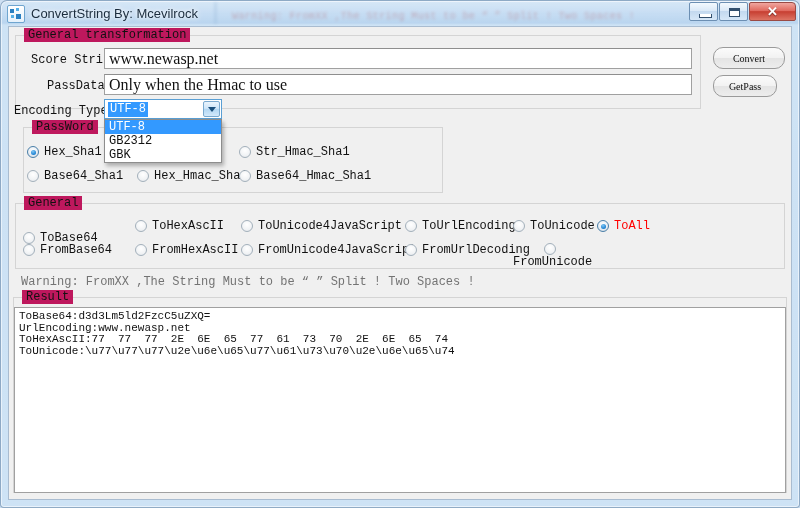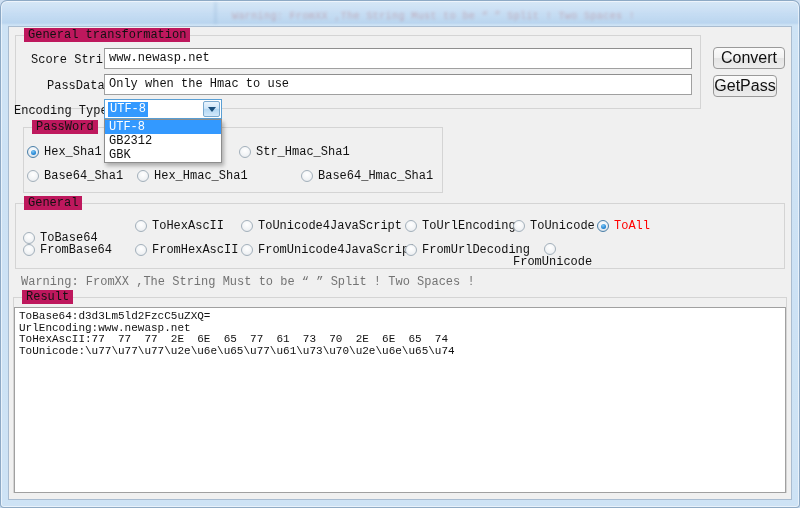--- a/index.html
+++ b/index.html
@@ -160,37 +160,37 @@
     color: #111;
     white-space: nowrap;
   }
 
   .txtinput {
     position: absolute;
     box-sizing: border-box;
     background: #ffffff;
     border: 1px solid #a0a0a0;
     border-top-color: #8e8e8e;
-    font-family: Liberation Mono, monospace;
-    font-size: 12px;
+    font-family: Liberation Serif, serif;
+    font-size: 16px;
     color: #111;
     padding: 0 4px;
     line-height: 19px;
     white-space: nowrap;
     overflow: hidden;
   }
 
   .btn {
     position: absolute;
     box-sizing: border-box;
     border: 1px solid #9a9a9a;
-    border-radius: 4px;
+    border-radius: 10px;
     background: linear-gradient(180deg,#fbfbfb 0%,#f2f2f2 48%,#e4e4e4 52%,#ededed 100%);
-    font-family: Liberation Sans, sans-serif;
-    font-size: 16px;
+    font-family: Liberation Serif, serif;
+    font-size: 10px;
     color: #111;
     display: flex; align-items: center; justify-content: center;
     white-space: nowrap;
   }
 
   
   .combo {
     position: absolute;
     box-sizing: border-box;
     border: 1px solid #5a9fd4;
@@ -313,20 +313,41 @@
 
 <div id="window">
 
   <div class="glass-frame"></div>
 
   <div class="glass-bleed">
     <div class="bleed-bar"></div>
     <div class="bleed-text">Warning:  FromXX ,The String Must to be “  ” Split ! Two Spaces !</div>
   </div>
 
+  <div id="titlebar">
+    <div id="app-icon">
+      <span class="d1"></span>
+        <span class="d2"></span>
+        <span class="d3"></span>
+        <span class="d4"></span>
+    </div>
+    <div id="title-text">ConvertString By: Mcevilrock</div>
+
+    <div id="win-buttons">
+      <div class="winbtn">
+        <span class="glyph-min"></span>
+      </div>
+      <div class="winbtn">
+        <span class="glyph-max"></span>
+      </div>
+      <div class="winbtn close">
+        <span class="glyph-close">✕</span>
+      </div>
+    </div>
+  </div>
 
   <div id="client">
     <div id="client-inner">
 
       <div class="groupbox" style="left:6px; top:8px; width:686px; height:74px;">
         <span class="legend">General transformation</span>
       </div>
 
       <div class="lbl" style="left:22px; top:26px;">Score String:</div>
       <div class="txtinput" style="left:95px; top:21px; width:588px; height:21px;" placeholder="">www.newasp.net</div>
@@ -360,21 +381,21 @@
         <span class="rlabel">Str_Hmac_Sha1</span>
       </div>
       <div class="radio" style="left:18px; top:142px;">
         <span class="dot"></span>
         <span class="rlabel">Base64_Sha1</span>
       </div>
       <div class="radio" style="left:128px; top:142px;">
         <span class="dot"></span>
         <span class="rlabel">Hex_Hmac_Sha1</span>
       </div>
-      <div class="radio" style="left:244px; top:142px;padding-left:48px;">
+      <div class="radio" style="left:230px; top:142px;">
         <span class="dot"></span>
         <span class="rlabel">Base64_Hmac_Sha1</span>
       </div>
 
       <div class="groupbox" style="left:6px; top:176px; width:770px; height:66px;">
         <span class="legend">General</span>
       </div>
 
       <div class="radio" style="left:14px; top:204px;">
         <span class="dot"></span>

